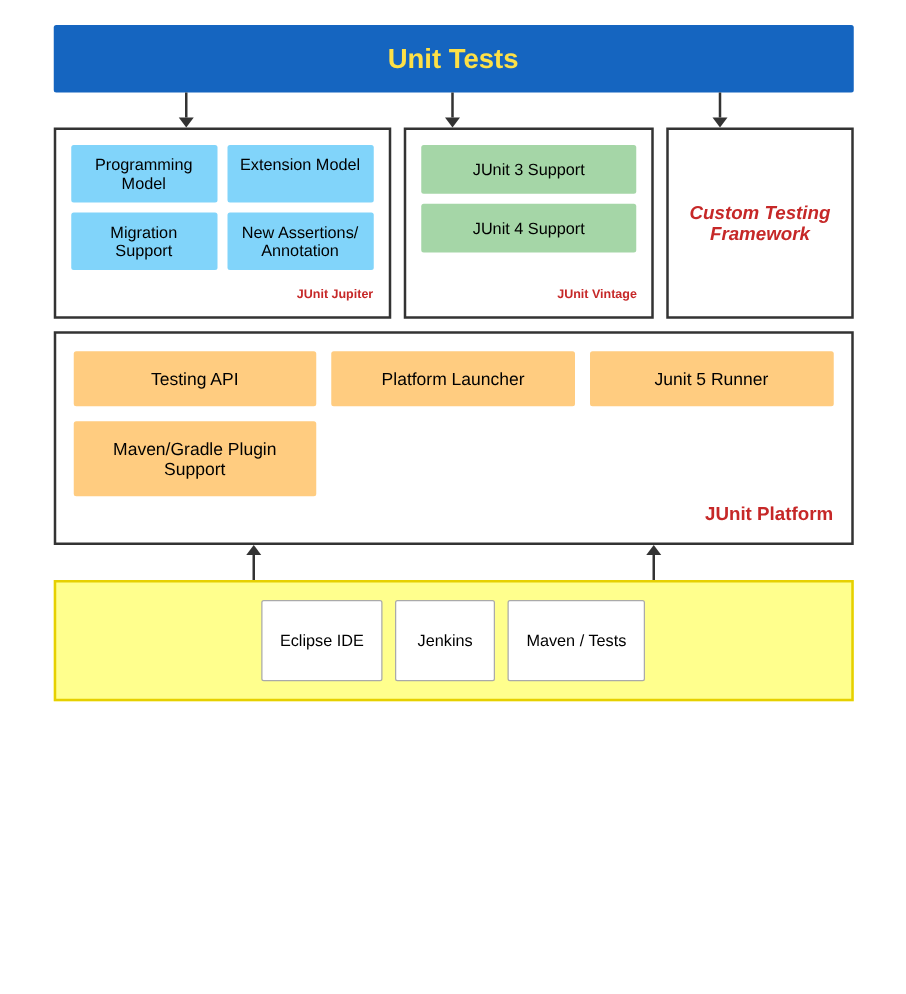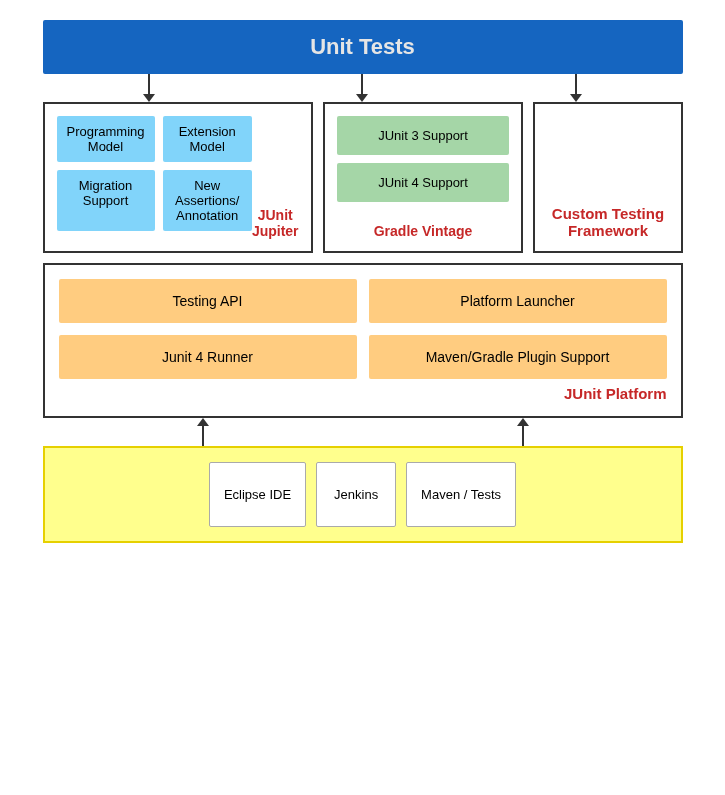--- a/index.html
+++ b/index.html
@@ -10,21 +10,21 @@
       min-height: 795px;
       display: flex;
       flex-direction: column;
       align-items: center;
       padding: 20px;
     }
 
     
     .unit-tests-bar {
       background: #1565c0;
-      color: #e5e5e5;
+      color: #fde047;
       font-size: 22px;
       font-weight: bold;
       text-align: center;
       width: 640px;
       padding: 14px 0;
       border-radius: 2px;
     }
 
     
     .middle-row {
@@ -35,34 +35,35 @@
     }
 
     .box {
       border: 2px solid #333;
       padding: 12px;
     }
 
     .jupiter-box {
       flex: 1.4;
       display: flex;
-      flex-direction: row;
+      flex-direction: column;
     }
 
     .vintage-box {
       flex: 1;
       display: flex;
       flex-direction: column;
     }
 
     .custom-box {
       flex: 0.7;
       display: flex;
-      align-items: flex-end;
+      align-items: center;
       justify-content: center;
+      font-style: italic;
     }
 
     .inner-grid {
       display: grid;
       grid-template-columns: 1fr 1fr;
       gap: 8px;
       margin-bottom: 8px;
     }
 
     .blue-card {
@@ -81,22 +82,22 @@
       padding: 12px 14px;
       text-align: center;
       font-size: 13px;
       font-weight: 500;
       border-radius: 2px;
     }
 
     .box-label-red {
       color: #c62828;
       font-weight: bold;
-      font-size: 14px;
-      text-align: center;
+      font-size: 10px;
+      text-align: right;
       margin-top: auto;
       padding-top: 6px;
     }
 
     .custom-label {
       color: #c62828;
       font-weight: bold;
       font-size: 15px;
       text-align: center;
     }
@@ -104,21 +105,21 @@
     
     .platform-section {
       width: 640px;
       border: 2px solid #333;
       padding: 14px;
       margin-top: 0;
     }
 
     .platform-inner {
       display: grid;
-      grid-template-columns: 1fr 1fr;
+      grid-template-columns: 1fr 1fr 1fr;
       gap: 12px;
       margin-bottom: 6px;
     }
 
     .orange-card {
       background: #ffcc80;
       border: none;
       padding: 14px 10px;
       text-align: center;
       font-size: 14px;
@@ -224,37 +225,37 @@
     <div class="box-label-red">JUnit Jupiter</div>
   </div>
 
   <div class="box vintage-box">
     <div style="display:flex;flex-direction:column;gap:8px;margin-bottom:8px;">
       <div class="green-card">JUnit 3
 Support</div>
       <div class="green-card">JUnit 4
 Support</div>
     </div>
-    <div class="box-label-red">Gradle Vintage</div>
+    <div class="box-label-red">JUnit Vintage</div>
   </div>
 
   <div class="box custom-box">
     <div class="custom-label">Custom
 Testing
 Framework</div>
   </div>
 </div>
 
 <div style="height:10px;width:640px;"></div>
 
 <div class="platform-section">
   <div class="platform-inner">
     <div class="orange-card">Testing API</div>
     <div class="orange-card">Platform Launcher</div>
-    <div class="orange-card">Junit 4 Runner</div>
+    <div class="orange-card">Junit 5 Runner</div>
     <div class="orange-card">Maven/Gradle Plugin
 Support</div>
   </div>
   <div class="platform-label">JUnit Platform</div>
 </div>
 
 <div class="arrows-container" style="margin-top:0;">
   <div class="arrow-segment">
     <div class="arrow-tip-up"></div>
     <div class="v-line"></div>

